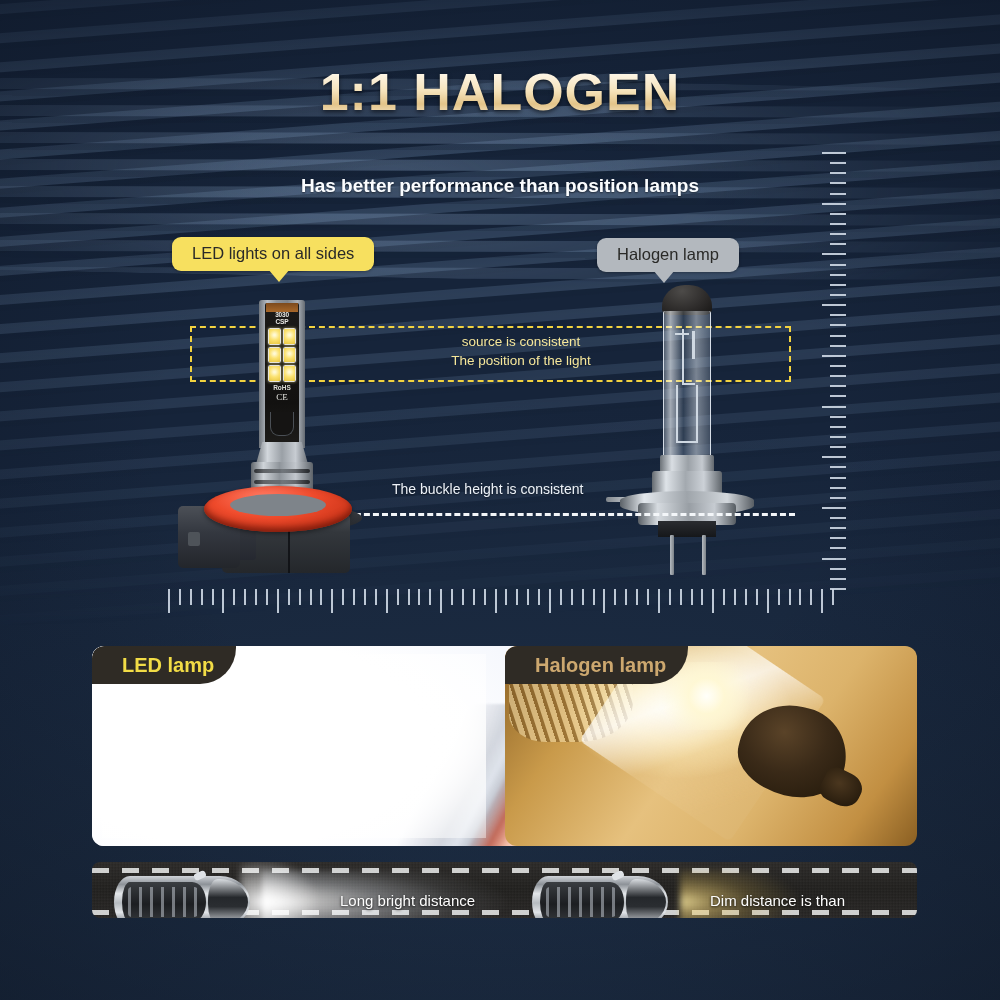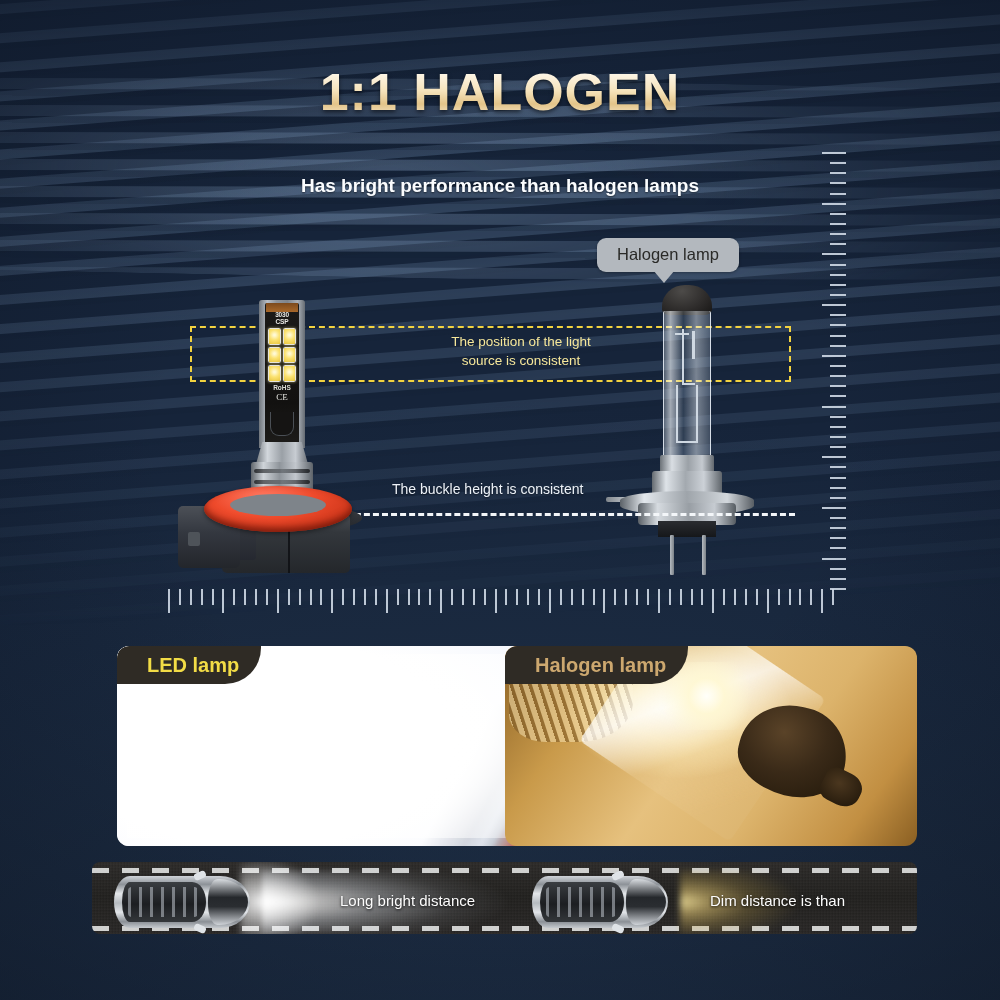--- a/index.html
+++ b/index.html
@@ -332,21 +332,21 @@
   .hal-tab-l {
     position: absolute; left: -14px; top: 212px; width: 22px; height: 5px;
     background: linear-gradient(90deg,#80868c,#c2c7cd); border-radius: 2px;
   }
 
   
   .panel {
     position: absolute; top: 646px; height: 200px;
     border-radius: 12px; overflow: hidden;
   }
-  .panel-led { left: 92px; width: 480px; margin-left: 25px; }
+  .panel-led { left: 92px; width: 480px; }
   .panel-hal { left: 505px; width: 412px; }
 
   .panel-led .pbg {
     position: absolute; inset: 0;
     background:
       radial-gradient(ellipse 65% 85% at 30% 48%, #ffffff 0%, #ffffff 62%, #f6f8fd 100%),
       #ffffff;
   }
   .led-glowobj {
     position: absolute; right: -6px; bottom: -18px;
@@ -410,21 +410,21 @@
     background: #2f2b25;
     border-radius: 12px 0 36px 0;
     z-index: 4;
   }
   .tag-led { color: #f2dc46; }
   .tag-hal { color: #cda86f; }
 
   
   .road {
     position: absolute; left: 92px; top: 862px;
-    width: 825px; height: 72px;
+    width: 825px; height: 56px;
     border-radius: 8px;
     overflow: hidden;
     background:
       repeating-linear-gradient(0deg, rgba(255,255,255,.012) 0px, rgba(255,255,255,.012) 1px, rgba(0,0,0,.05) 2px, rgba(0,0,0,.05) 3px),
       repeating-linear-gradient(90deg, rgba(255,255,255,.015) 0px, rgba(255,255,255,.015) 1px, rgba(0,0,0,.04) 2px, rgba(0,0,0,.04) 3px),
       linear-gradient(180deg,#2e2c2a 0%, #232220 48%, #2a2827 100%);
   }
   .lane {
     position: absolute; left: 0; width: 100%; height: 5px;
     background: repeating-linear-gradient(90deg,
@@ -505,21 +505,21 @@
 <body>
 
 <div id="stage">
 
   <div class="bg-base"></div>
   <div class="bg-bands"></div>
   <div class="bg-bands2"></div>
   <div class="bg-vig"></div>
 
   <div class="title">1:1 HALOGEN</div>
-  <div class="sub2">Has bright performance than halogen lamps</div>
+  <div class="sub2">Has better performance than position lamps</div>
 
   <div class="ruler-v" id="rulerV">
       <div class="t" style="top: 0px; width: 24px;"></div>
       <div class="t" style="top: 10.1px; width: 16px;"></div>
       <div class="t" style="top: 20.3px; width: 16px;"></div>
       <div class="t" style="top: 30.4px; width: 16px;"></div>
       <div class="t" style="top: 40.6px; width: 16px;"></div>
       <div class="t" style="top: 50.7px; width: 24px;"></div>
       <div class="t" style="top: 60.8px; width: 16px;"></div>
       <div class="t" style="top: 71px; width: 16px;"></div>
@@ -618,29 +618,33 @@
       <div class="t" style="left: 587.8px; height: 16px;"></div>
       <div class="t" style="left: 598.7px; height: 24px;"></div>
       <div class="t" style="left: 609.6px; height: 16px;"></div>
       <div class="t" style="left: 620.5px; height: 16px;"></div>
       <div class="t" style="left: 631.3px; height: 16px;"></div>
       <div class="t" style="left: 642.2px; height: 16px;"></div>
       <div class="t" style="left: 653.1px; height: 24px;"></div>
       <div class="t" style="left: 664px; height: 16px;"></div>
     </div>
 
+  <div class="callout callout-led">
+    <span>LED lights on all sides</span>
+    <span class="tail"></span>
+  </div>
   <div class="callout callout-hal">
     <span>Halogen lamp</span>
     <span class="tail"></span>
   </div>
 
   <div class="dash-box"></div>
   <div class="dash-label">
+    <div>source is consistent</div>
     <div>The position of the light</div>
-    <div>source is consistent</div>
   </div>
 
   <div class="bulb-led">
     <div class="led-pcb-frame"></div>
     <div class="led-pcb"></div>
     <div class="led-pcb-top"></div>
     <div class="led-txt-a">
       <div>3030</div>
       <div>CSP</div>
     </div>

